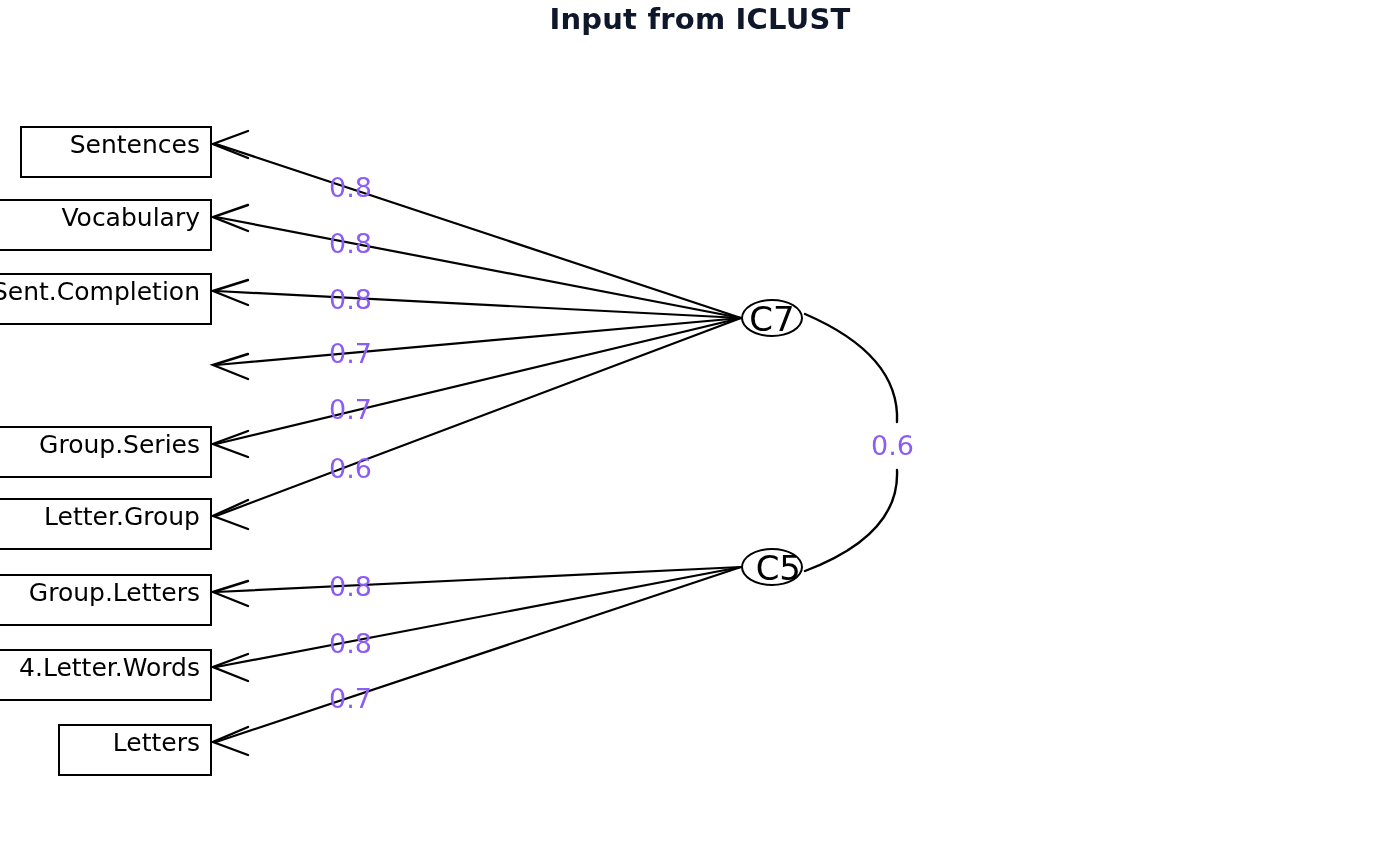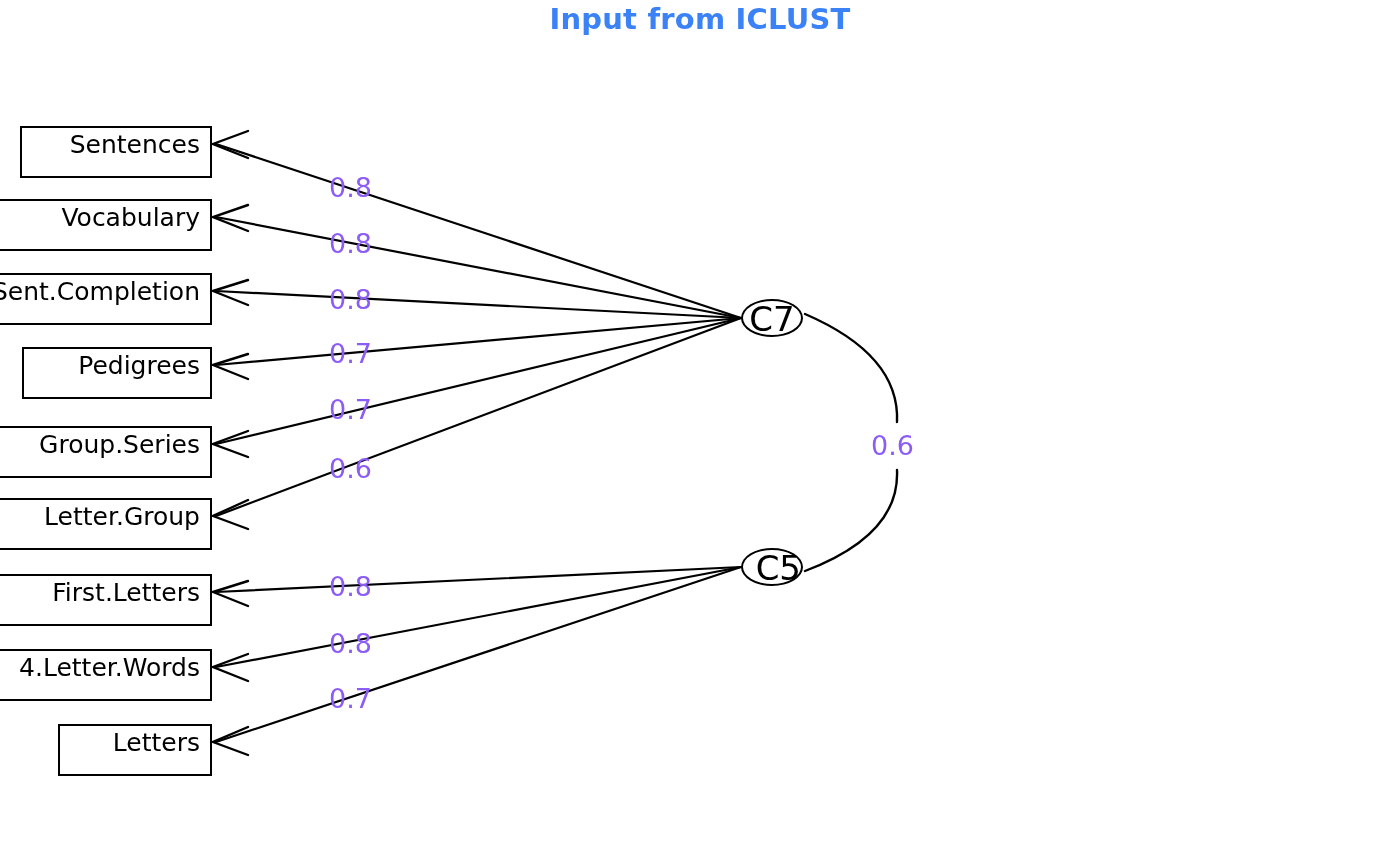--- a/index.html
+++ b/index.html
@@ -22,21 +22,21 @@
   }
   #diagram-title {
     position: absolute;
     left: 0;
     top: 2px;
     width: 1400px;
     text-align: center;
     font-family: "DejaVu Sans", sans-serif;
     font-weight: bold;
     font-size: 29px;
-    color: #3b82f6;
+    color: #0f172a;
     letter-spacing: 0.2px;
   }
   .manifest-box {
     position: absolute;
     box-sizing: border-box;
     border: 2px solid #000000;
     background: #ffffff;
     color: #000000;
     font-family: "DejaVu Sans", sans-serif;
     font-size: 25px;
@@ -141,34 +141,31 @@
   </div>
 
   <div class="manifest-box" style="left:-2px; top:199px; width:214px;">
     <span class="box-label">Vocabulary</span>
   </div>
 
   <div class="manifest-box" style="left:-46px; top:273px; width:258px;">
     <span class="box-label">Sent.Completion</span>
   </div>
 
-  <div class="manifest-box" style="left:22px; top:347px; width:190px;">
-    <span class="box-label">Pedigrees</span>
-  </div>
 
   <div class="manifest-box" style="left:-28px; top:426px; width:240px;">
     <span class="box-label">Group.Series</span>
   </div>
 
   <div class="manifest-box" style="left:-24px; top:498px; width:236px;">
     <span class="box-label">Letter.Group</span>
   </div>
 
   <div class="manifest-box" style="left:-22px; top:574px; width:234px;">
-    <span class="box-label">First.Letters</span>
+    <span class="box-label">Group.Letters</span>
   </div>
 
   <div class="manifest-box" style="left:-54px; top:649px; width:266px;">
     <span class="box-label">4.Letter.Words</span>
   </div>
 
   <div class="manifest-box" style="left:58px; top:724px; width:154px;">
     <span class="box-label">Letters</span>
   </div>
 

